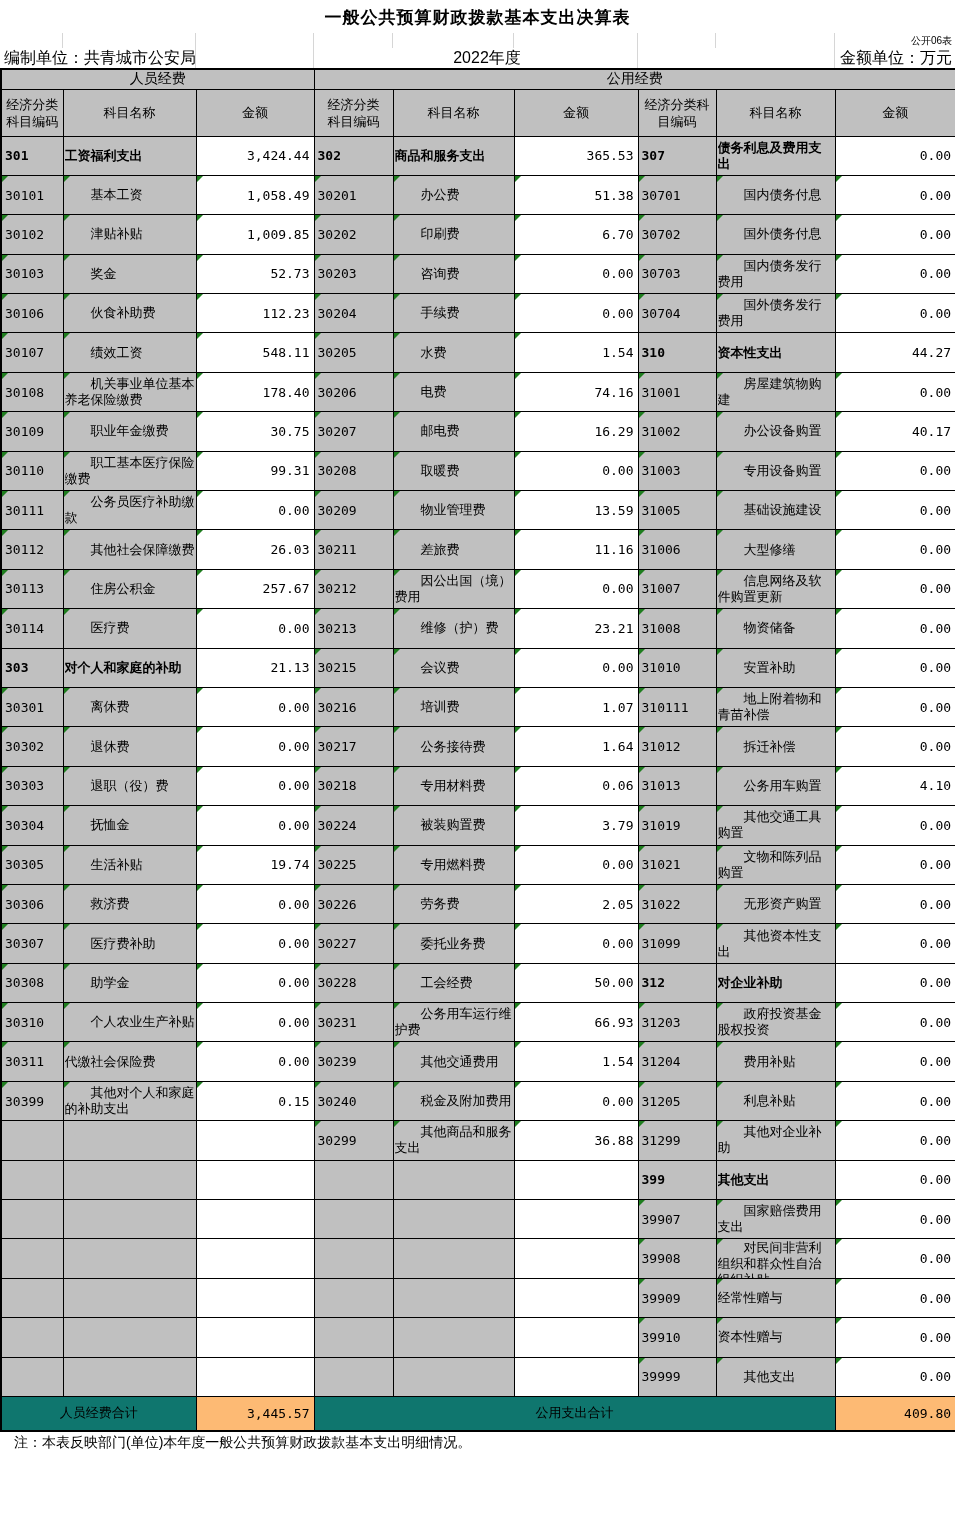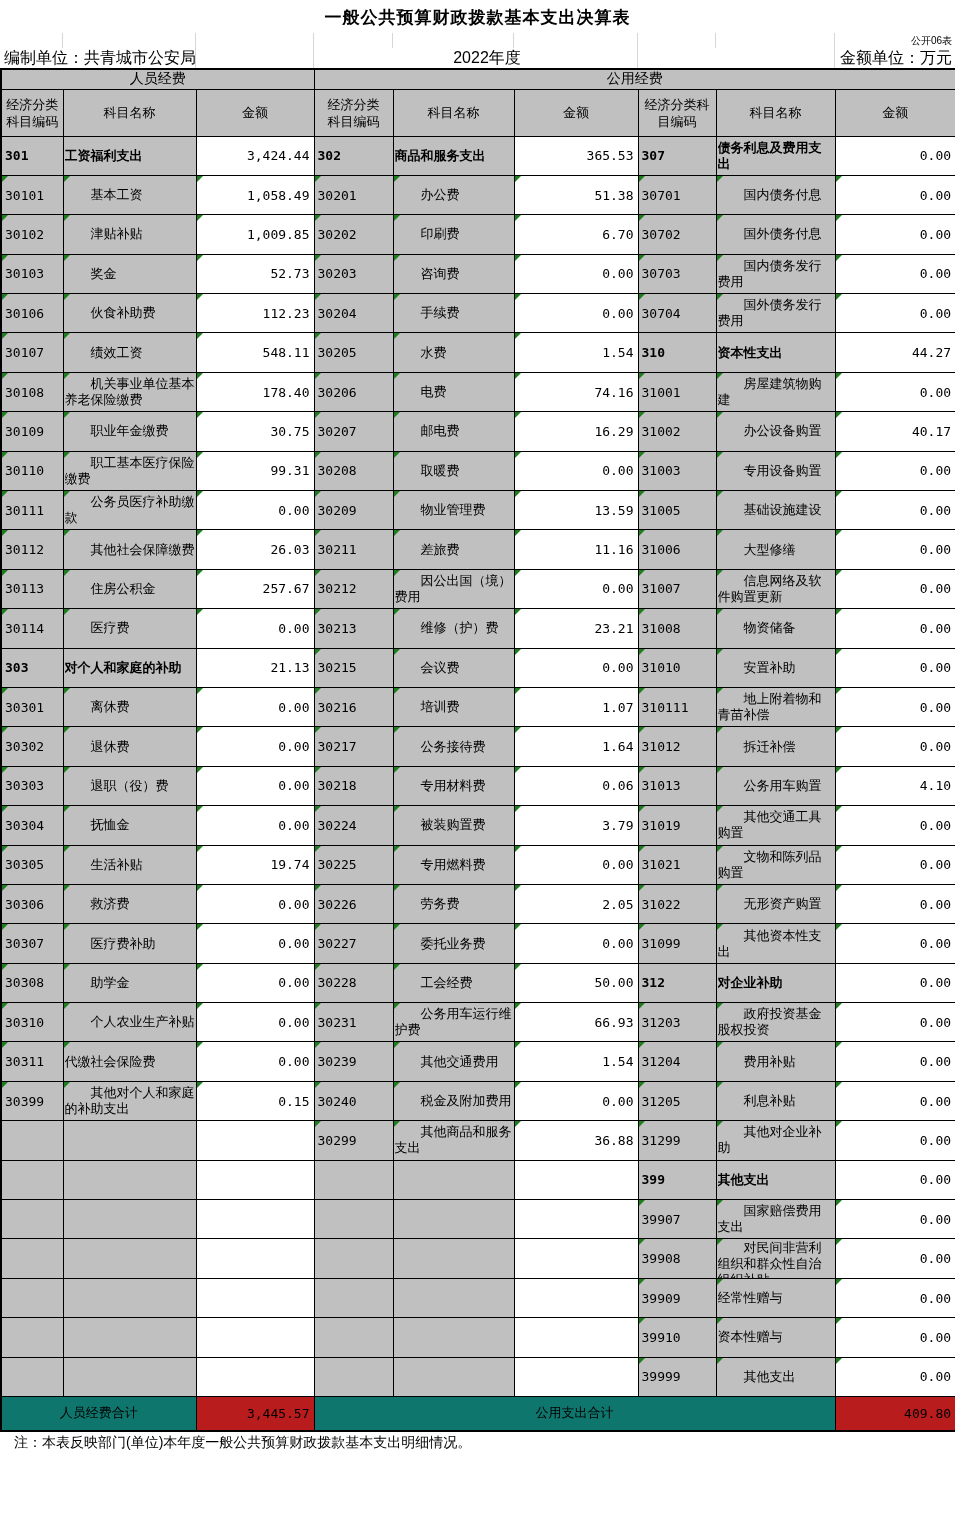--- a/index.html
+++ b/index.html
@@ -47,21 +47,21 @@
 
   
   td.t::before { content:""; position:absolute; top:0; left:0;
     border-style:solid; border-width:6px 6px 0 0;
     border-color:#1e7d1e transparent transparent transparent; }
 
   
   tfoot tr { height:34px; }
   tfoot td { vertical-align:middle; font-size:13px; }
   td.sum-label { background:#0f766e; text-align:center; }
-  td.sum-amt { background:#b91c1c; text-align:right; padding-right:4px;
+  td.sum-amt { background:#fdba74; text-align:right; padding-right:4px;
     font-family:"DejaVu Sans Mono","Liberation Mono",monospace; }
 
   
   .note-row { height:21px; line-height:21px; font-size:14px; padding-left:14px; }
 </style>
 </head>
 <body>
 
 <div class="sheet">
 

